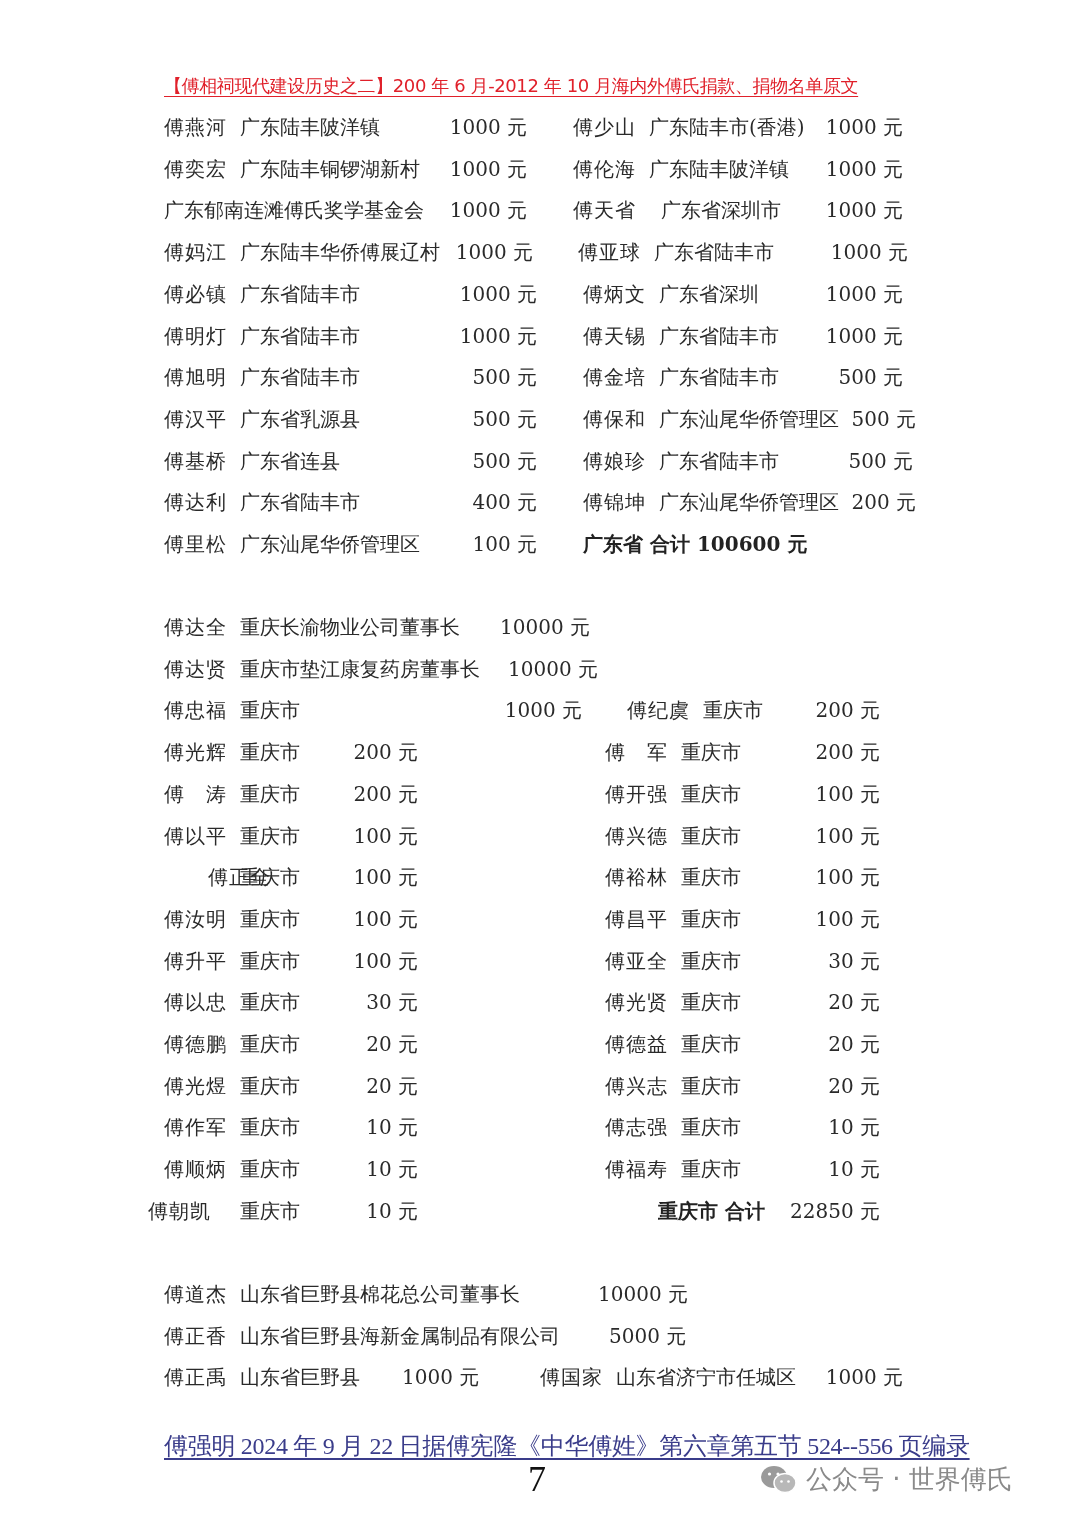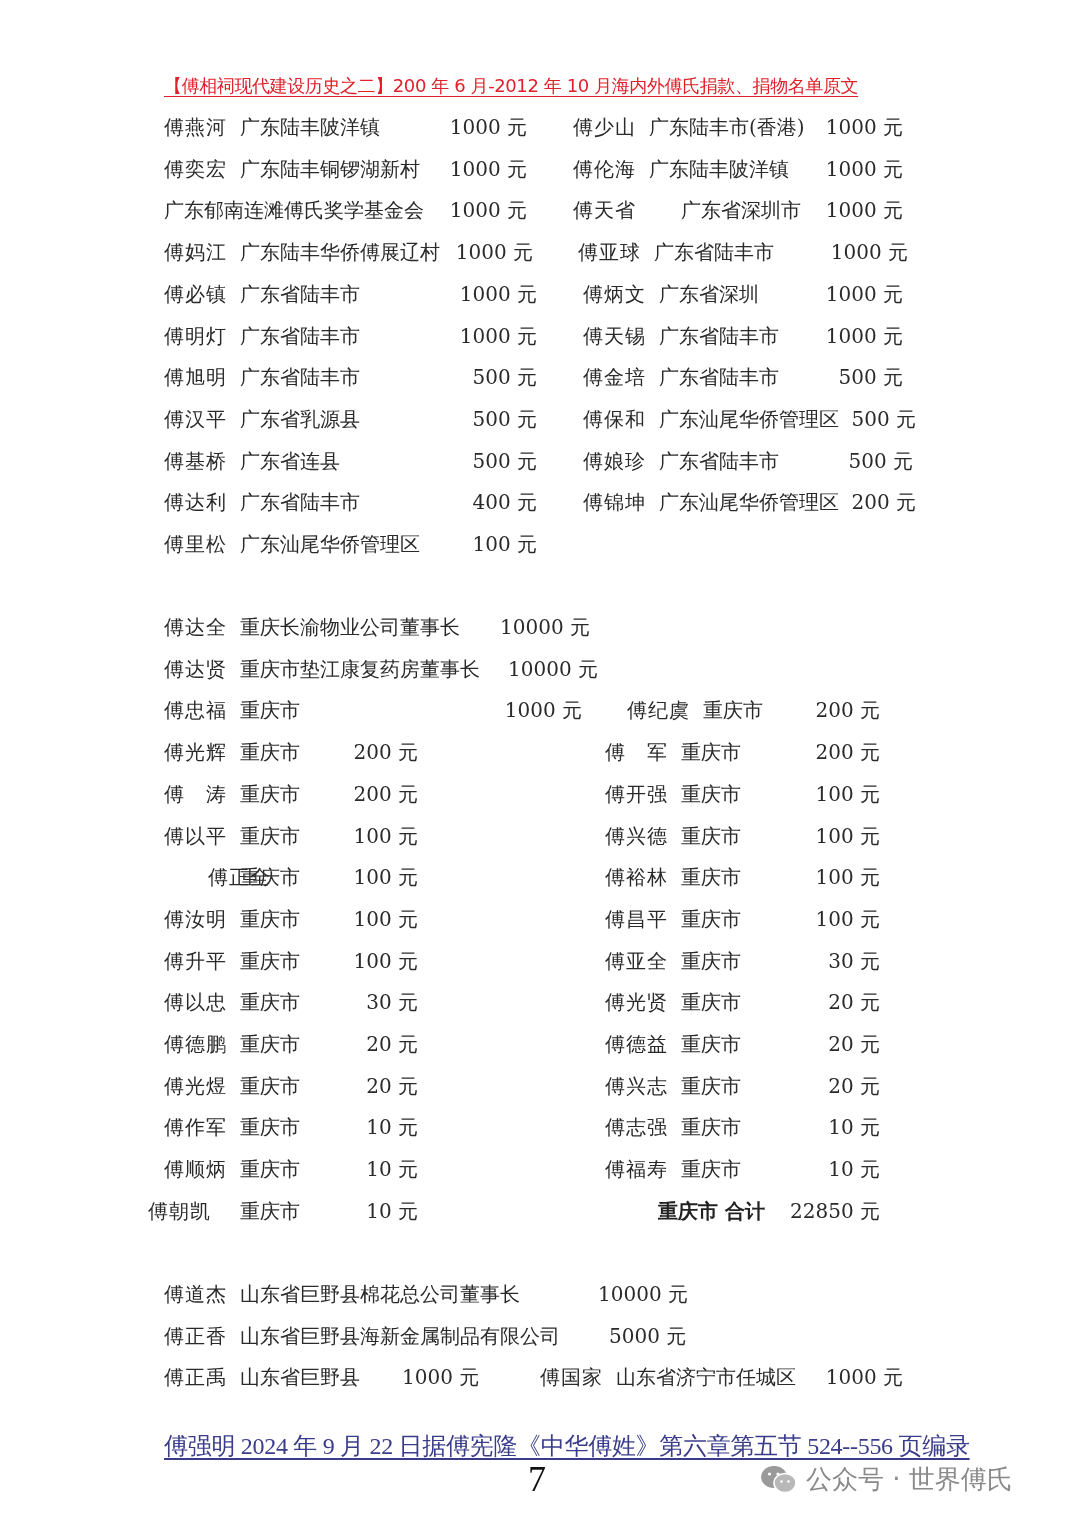--- a/index.html
+++ b/index.html
@@ -44,21 +44,21 @@
         <span class="cell " style="left: 240px;">广东陆丰铜锣湖新村</span>
         <span class="cell amt" style="left: 407px; width: 120px;">1000 元</span>
         <span class="cell nm" style="left: 573px;">傅伦海</span>
         <span class="cell " style="left: 649px;">广东陆丰陂洋镇</span>
         <span class="cell amt" style="left: 783px; width: 120px;">1000 元</span>
       </div>
       <div class="row" style="left: 0px; top: 195px; width: 1080px;">
         <span class="cell " style="left: 164px;">广东郁南连滩傅氏奖学基金会</span>
         <span class="cell amt" style="left: 407px; width: 120px;">1000 元</span>
         <span class="cell nm" style="left: 573px;">傅天省</span>
-        <span class="cell " style="left: 681px;">广东省深圳市</span>
+        <span class="cell " style="left: 661px;">广东省深圳市</span>
         <span class="cell amt" style="left: 783px; width: 120px;">1000 元</span>
       </div>
       <div class="row" style="left: 0px; top: 237px; width: 1080px;">
         <span class="cell nm" style="left: 164px;">傅妈江</span>
         <span class="cell " style="left: 240px;">广东陆丰华侨傅展辽村</span>
         <span class="cell amt" style="left: 413px; width: 120px;">1000 元</span>
         <span class="cell nm" style="left: 578px;">傅亚球</span>
         <span class="cell " style="left: 654px;">广东省陆丰市</span>
         <span class="cell amt" style="left: 788px; width: 120px;">1000 元</span>
       </div>
@@ -107,20 +107,21 @@
         <span class="cell " style="left: 240px;">广东省陆丰市</span>
         <span class="cell amt" style="left: 417px; width: 120px;">400 元</span>
         <span class="cell nm" style="left: 583px;">傅锦坤</span>
         <span class="cell " style="left: 659px;">广东汕尾华侨管理区</span>
         <span class="cell amt" style="left: 796px; width: 120px;">200 元</span>
       </div>
       <div class="row" style="left: 0px; top: 529px; width: 1080px;">
         <span class="cell nm" style="left: 164px;">傅里松</span>
         <span class="cell " style="left: 240px;">广东汕尾华侨管理区</span>
         <span class="cell amt" style="left: 417px; width: 120px;">100 元</span>
+        <span class="cell bold" style="left: 583px;">广东省  合计 100600 元</span>
       </div>
     </div>
 
   <div id="cq">
       <div class="row" style="left: 0px; top: 612px; width: 1080px;">
         <span class="cell nm" style="left: 164px;">傅达全</span>
         <span class="cell " style="left: 240px;">重庆长渝物业公司董事长</span>
         <span class="cell " style="left: 500px;">10000 元</span>
       </div>
       <div class="row" style="left: 0px; top: 654px; width: 1080px;">

